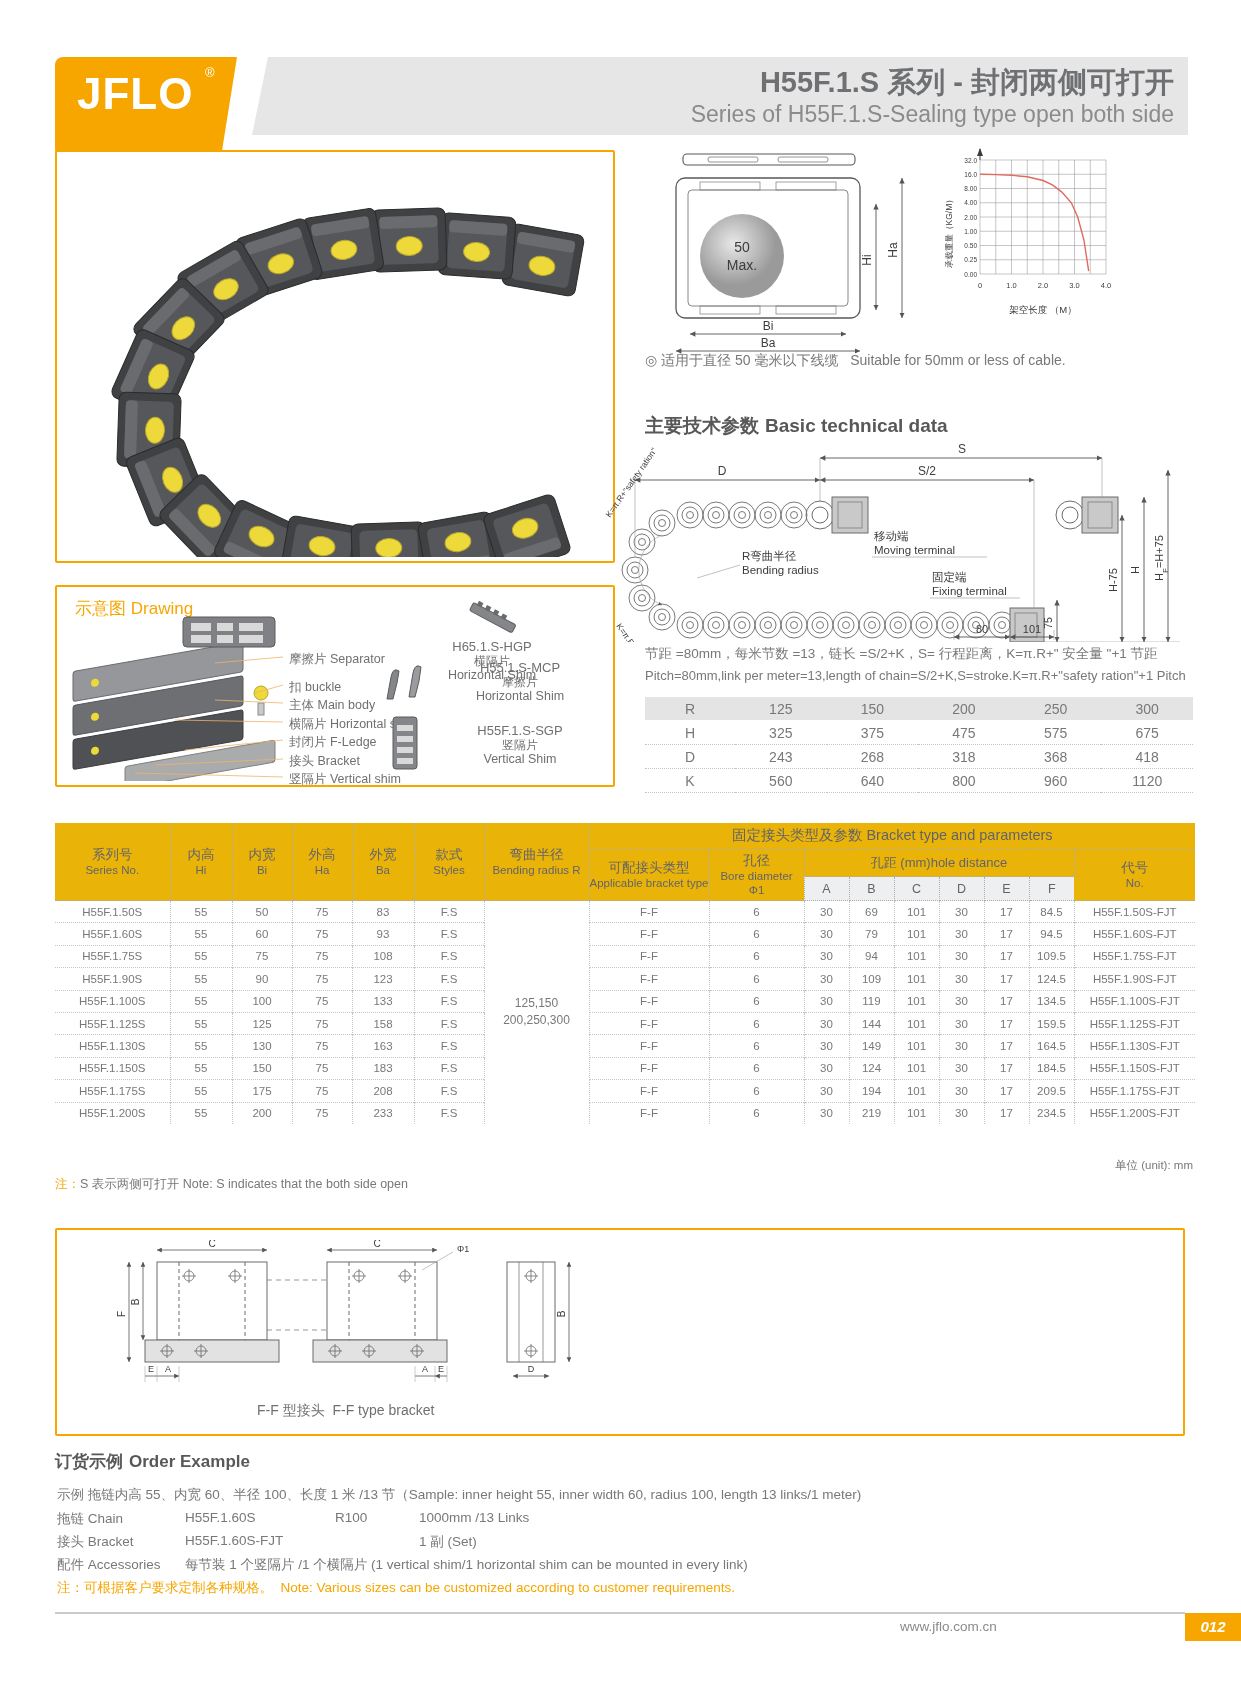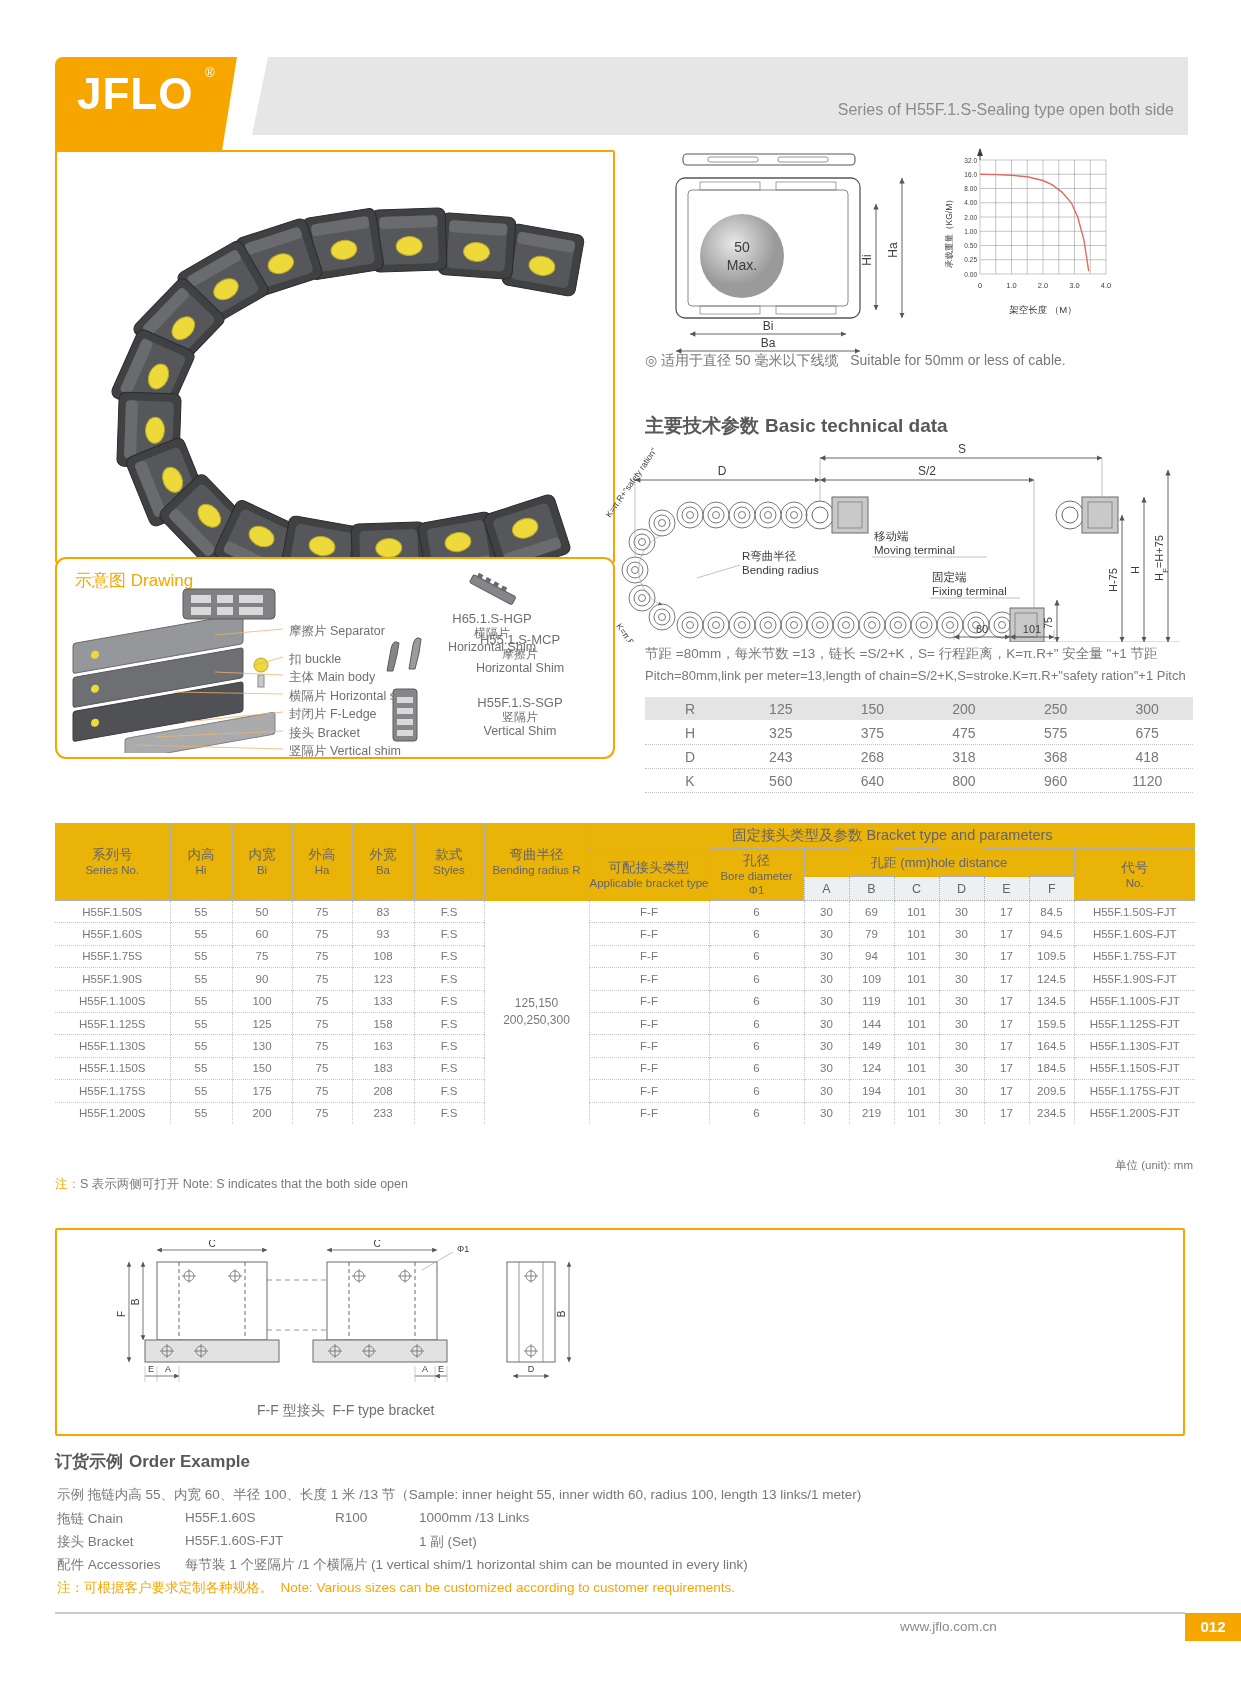--- a/index.html
+++ b/index.html
@@ -7,21 +7,21 @@
         font-family:"Liberation Sans","DejaVu Sans",sans-serif;color:#77787a;}
   .abs{position:absolute;}
   
   .logo-box{left:55px;top:57px;width:182px;height:100px;background:#F7A600;
             clip-path:polygon(0 0,100% 0,calc(100% - 16px) 100%,0 100%);border-radius:8px 0 0 8px;}
   .logo-text{left:22px;top:12px;font-size:44px;font-weight:bold;color:#fff;letter-spacing:1px;}
   .logo-reg{left:150px;top:8px;font-size:13px;color:#fff;}
   .title-bar{left:252px;top:57px;width:936px;height:78px;background:#E6E6E6;
              clip-path:polygon(16px 0,100% 0,100% 100%,0 100%);}
   .title-cn{right:14px;top:6px;font-size:29px;font-weight:bold;color:#6f7073;text-align:right;width:900px;}
-  .title-en{right:14px;top:44px;font-size:16px;color:#8a8b8d;text-align:right;width:900px;}
+  .title-en{right:14px;top:44px;font-size:23px;color:#8a8b8d;text-align:right;width:900px;}
   
   .obox{border:2px solid #F7A600;border-radius:2px;background:#fff;}
   
   .sec-h{font-weight:bold;color:#58585a;font-size:19px;}
   .sec-h .en{margin-left:6px;}
   .small-note{font-size:14px;color:#77787a;}
   
   .r-table{border-collapse:collapse;table-layout:fixed;width:548px;font-size:14px;}
   .r-table td{text-align:center;height:23px;border-bottom:1px dotted #c4c4c4;color:#77787a;padding:0;}
   .r-table tr.rhead td{background:#E4E4E4;border-bottom:1px solid #fff;}
@@ -46,33 +46,34 @@
   .part-cn{font-size:12px;line-height:14px;}
   .part-en{font-size:12.5px;line-height:14px;}
   
   .ord-row{position:absolute;left:57px;display:grid;grid-template-columns:128px 150px 84px auto;
            font-size:13.5px;color:#77787a;width:1100px;white-space:nowrap;}
   .orange{color:#F7A600;}
   
   .footer-rule{left:55px;top:1612px;width:1130px;border-top:2px solid #cbcbcb;}
   .footer-url{top:1619px;left:900px;width:270px;text-align:left;font-size:13.5px;color:#8a8b8d;}
   .page-badge{left:1185px;top:1613px;width:56px;height:28px;background:#F7A600;color:#fff;
-              font-size:15px;font-weight:bold;text-align:center;line-height:28px;}
+              font-size:15px;font-weight:bold;text-align:center;line-height:28px;font-style:italic;}
   svg text{font-family:"Liberation Sans","DejaVu Sans",sans-serif;}
 </style>
 </head>
 <body>
 
 <div class="page">
 
   <div class="abs logo-box">
     <div class="abs logo-text">JFLO</div>
     <div class="abs logo-reg">®</div>
   </div>
   <div class="abs title-bar">
+    <div class="abs title-cn">H55F.1.S 系列 - 封闭两侧可打开</div>
     <div class="abs title-en">Series of H55F.1.S-Sealing type open both side</div>
   </div>
 
   <div class="abs obox" style="left:55px;top:150px;width:556px;height:409px;">
     <svg width="552" height="405" viewBox="0 0 552 405">
       <g id="chain-links">
           <g transform="translate(486,108) rotate(10)">
             <rect x="-37" y="-31" width="74" height="62" rx="7" fill="#404143" stroke="#2b2b2d"></rect>
             <rect x="-29" y="-24" width="58" height="48" rx="5" fill="#56575a"></rect>
             <rect x="-29" y="-24" width="58" height="12" rx="4" fill="#6a6b6e"></rect>
@@ -456,21 +457,21 @@
           <td>K</td>
           <td>560</td>
           <td>640</td>
           <td>800</td>
           <td>960</td>
           <td>1120</td>
         </tr>
       </tbody>
   </table>
 
-  <div class="abs obox" style="left:55px;top:557px;width:556px;height:198px;border-radius:11px;">
+  <div class="abs obox" style="left:55px;top:585px;width:556px;height:198px;">
     <div class="abs orange" style="left:18px;top:10px;font-size:17px;">
       <span>示意图</span> <span>Drawing</span>
     </div>
 
     <svg class="abs" style="left:8px;top:28px;" width="222" height="166" viewBox="0 0 222 166">
       <g transform="skewY(-10)">
         <rect x="8" y="58" width="170" height="30" rx="3" fill="#96979a" stroke="#6a6b6d"></rect>
         <rect x="8" y="92" width="170" height="30" rx="3" fill="#6e6f72" stroke="#55565a"></rect>
         <rect x="8" y="126" width="170" height="30" rx="3" fill="#505154" stroke="#3c3c3e"></rect>
         <rect x="60" y="162" width="150" height="22" rx="3" fill="#aaabad" stroke="#808080"></rect>

